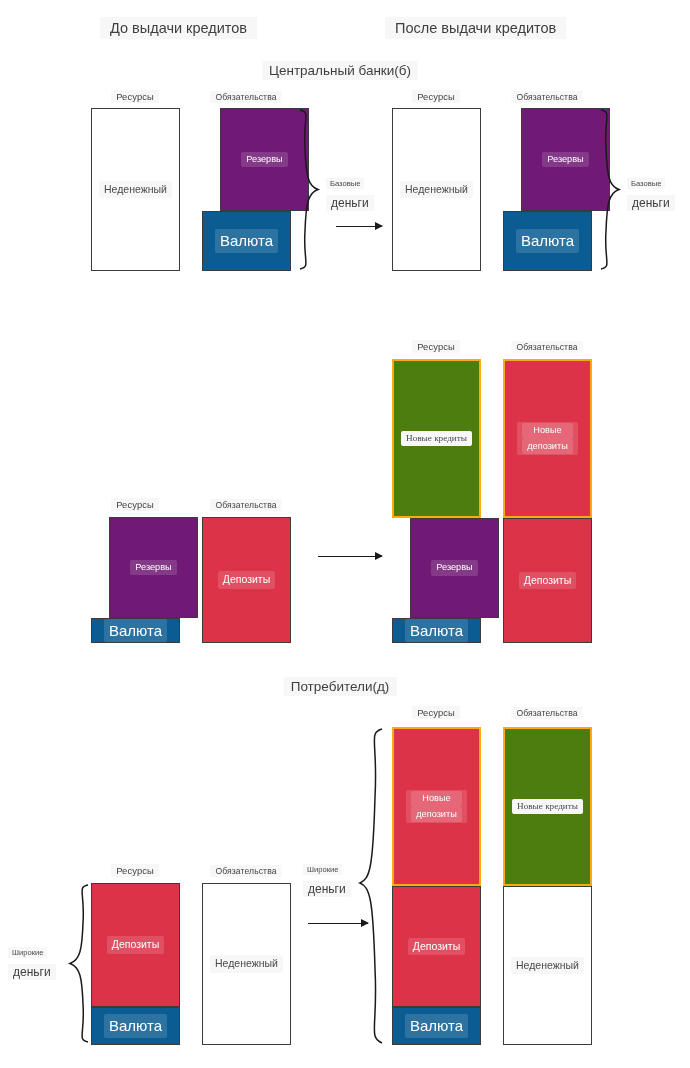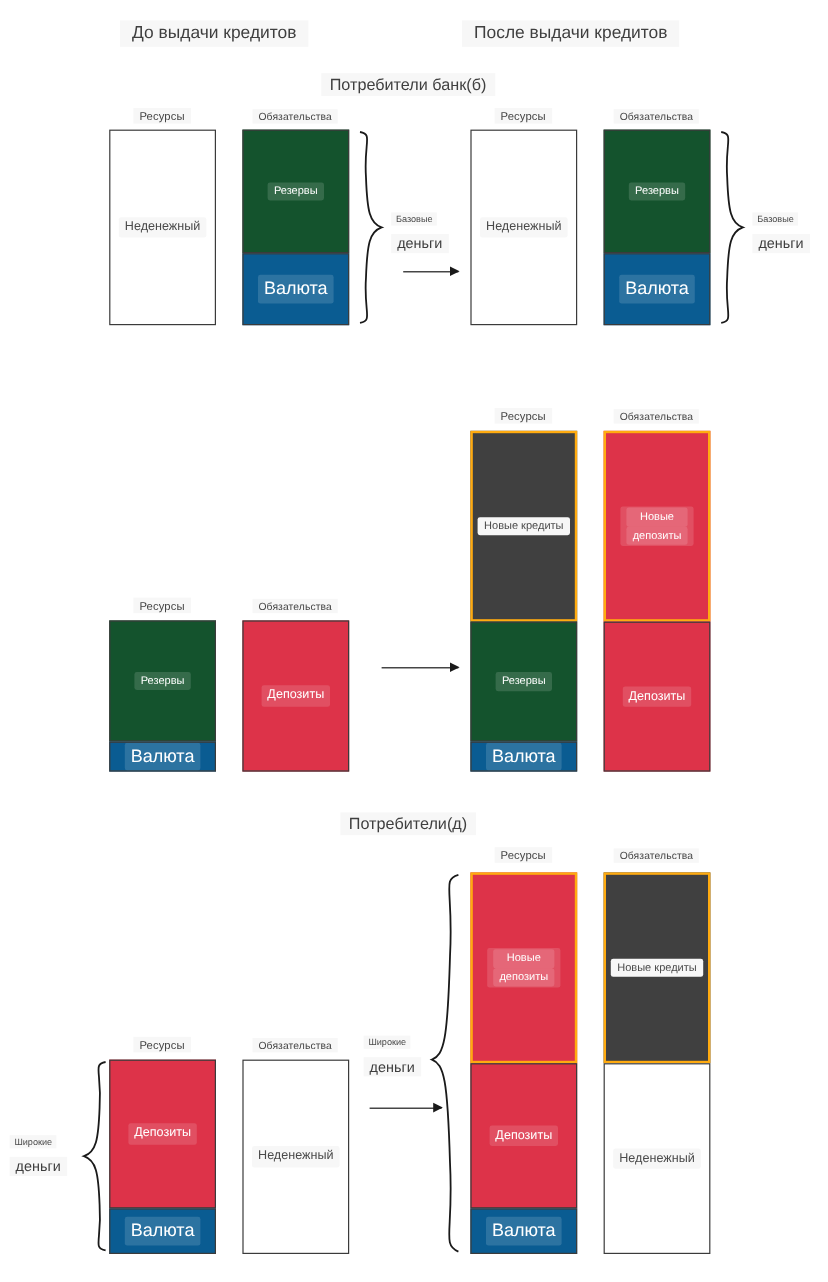--- a/index.html
+++ b/index.html
@@ -47,24 +47,24 @@
   .bar{
     position:absolute;
     box-sizing:border-box;
     border:1.4px solid #3b3b3b;
     display:flex;
     align-items:center;
     justify-content:center;
     overflow:hidden;
   }
   .bar.white{background:#ffffff;}
-  .bar.green{background:#14532d;border-color:#3b3b3b;}
+  .bar.green{background:#701a75;border-color:#3b3b3b;margin-left:18px;}
   .bar.blue{background:#0a5c92;border-color:#3b3b3b;}
   .bar.red{background:#dd3349;border-color:#3b3b3b;}
-  .bar.newloan{background:#404040;border:2.3px solid #ffab10;}
+  .bar.newloan{background:#4d7c0f;border:2.3px solid #ffab10;font-family:Liberation Serif, serif;}
   .bar.newdep{background:#dd3349;border:2.3px solid #ffab10;}
 
   .lbl{
     font-size:9.2px;
     line-height:1.45;
     text-align:center;
     padding:1px 5px;
     white-space:nowrap;
     border-radius:2px;
   }
@@ -101,21 +101,21 @@
   }
 </style>
 </head>
 <body>
 
 <div class="stage">
 
   <div class="phase-title" style="left:385px;top:17px;">После выдачи кредитов</div>
   <div class="phase-title" style="left:100px;top:17px;">До выдачи кредитов</div>
 
-  <div class="section-title" style="left:340px;top:61px;">Потребители банк(б)</div>
+  <div class="section-title" style="left:340px;top:61px;">Центральный банки(б)</div>
 
   <div class="col-head big" style="left:135px;top:90px;">Ресурсы</div>
   <div class="col-head" style="left:246px;top:91px;">Обязательства</div>
   <div class="col-head big" style="left:436px;top:90px;">Ресурсы</div>
   <div class="col-head" style="left:547px;top:91px;">Обязательства</div>
 
   <div class="bar white" style="left:91px;top:108px;width:89px;height:163px;">
     <span class="lbl dark med">Неденежный</span>
   </div>
 

